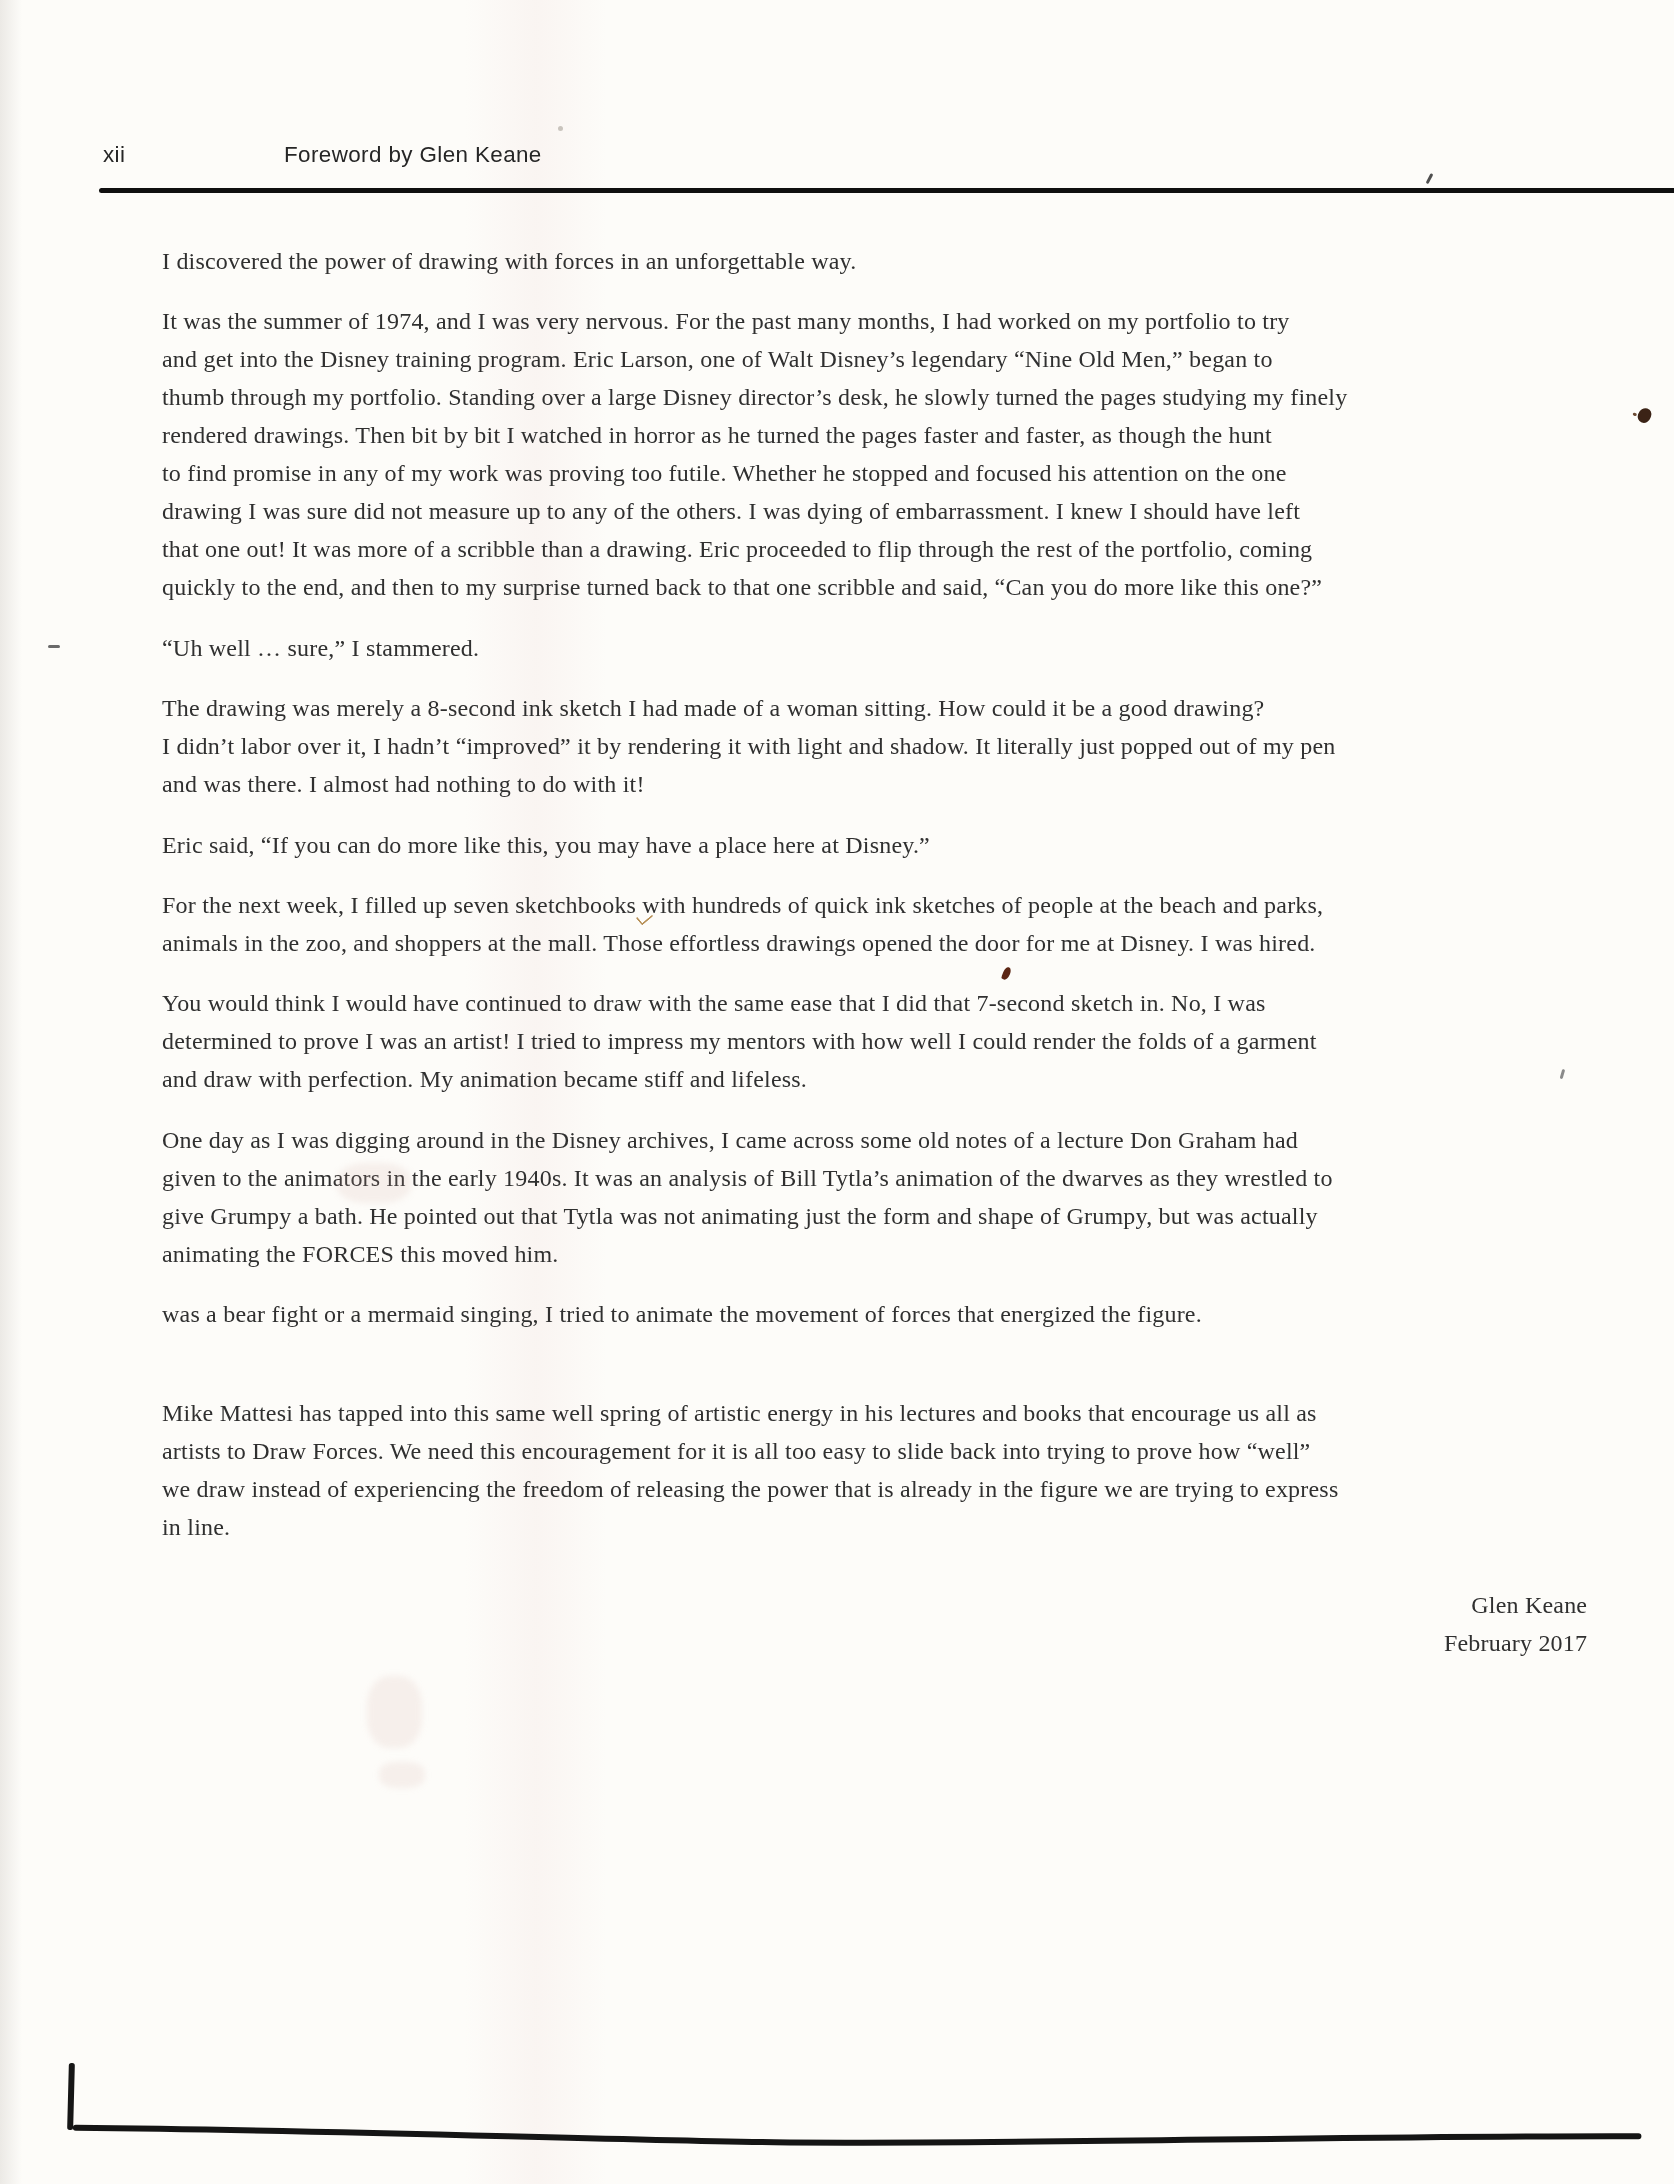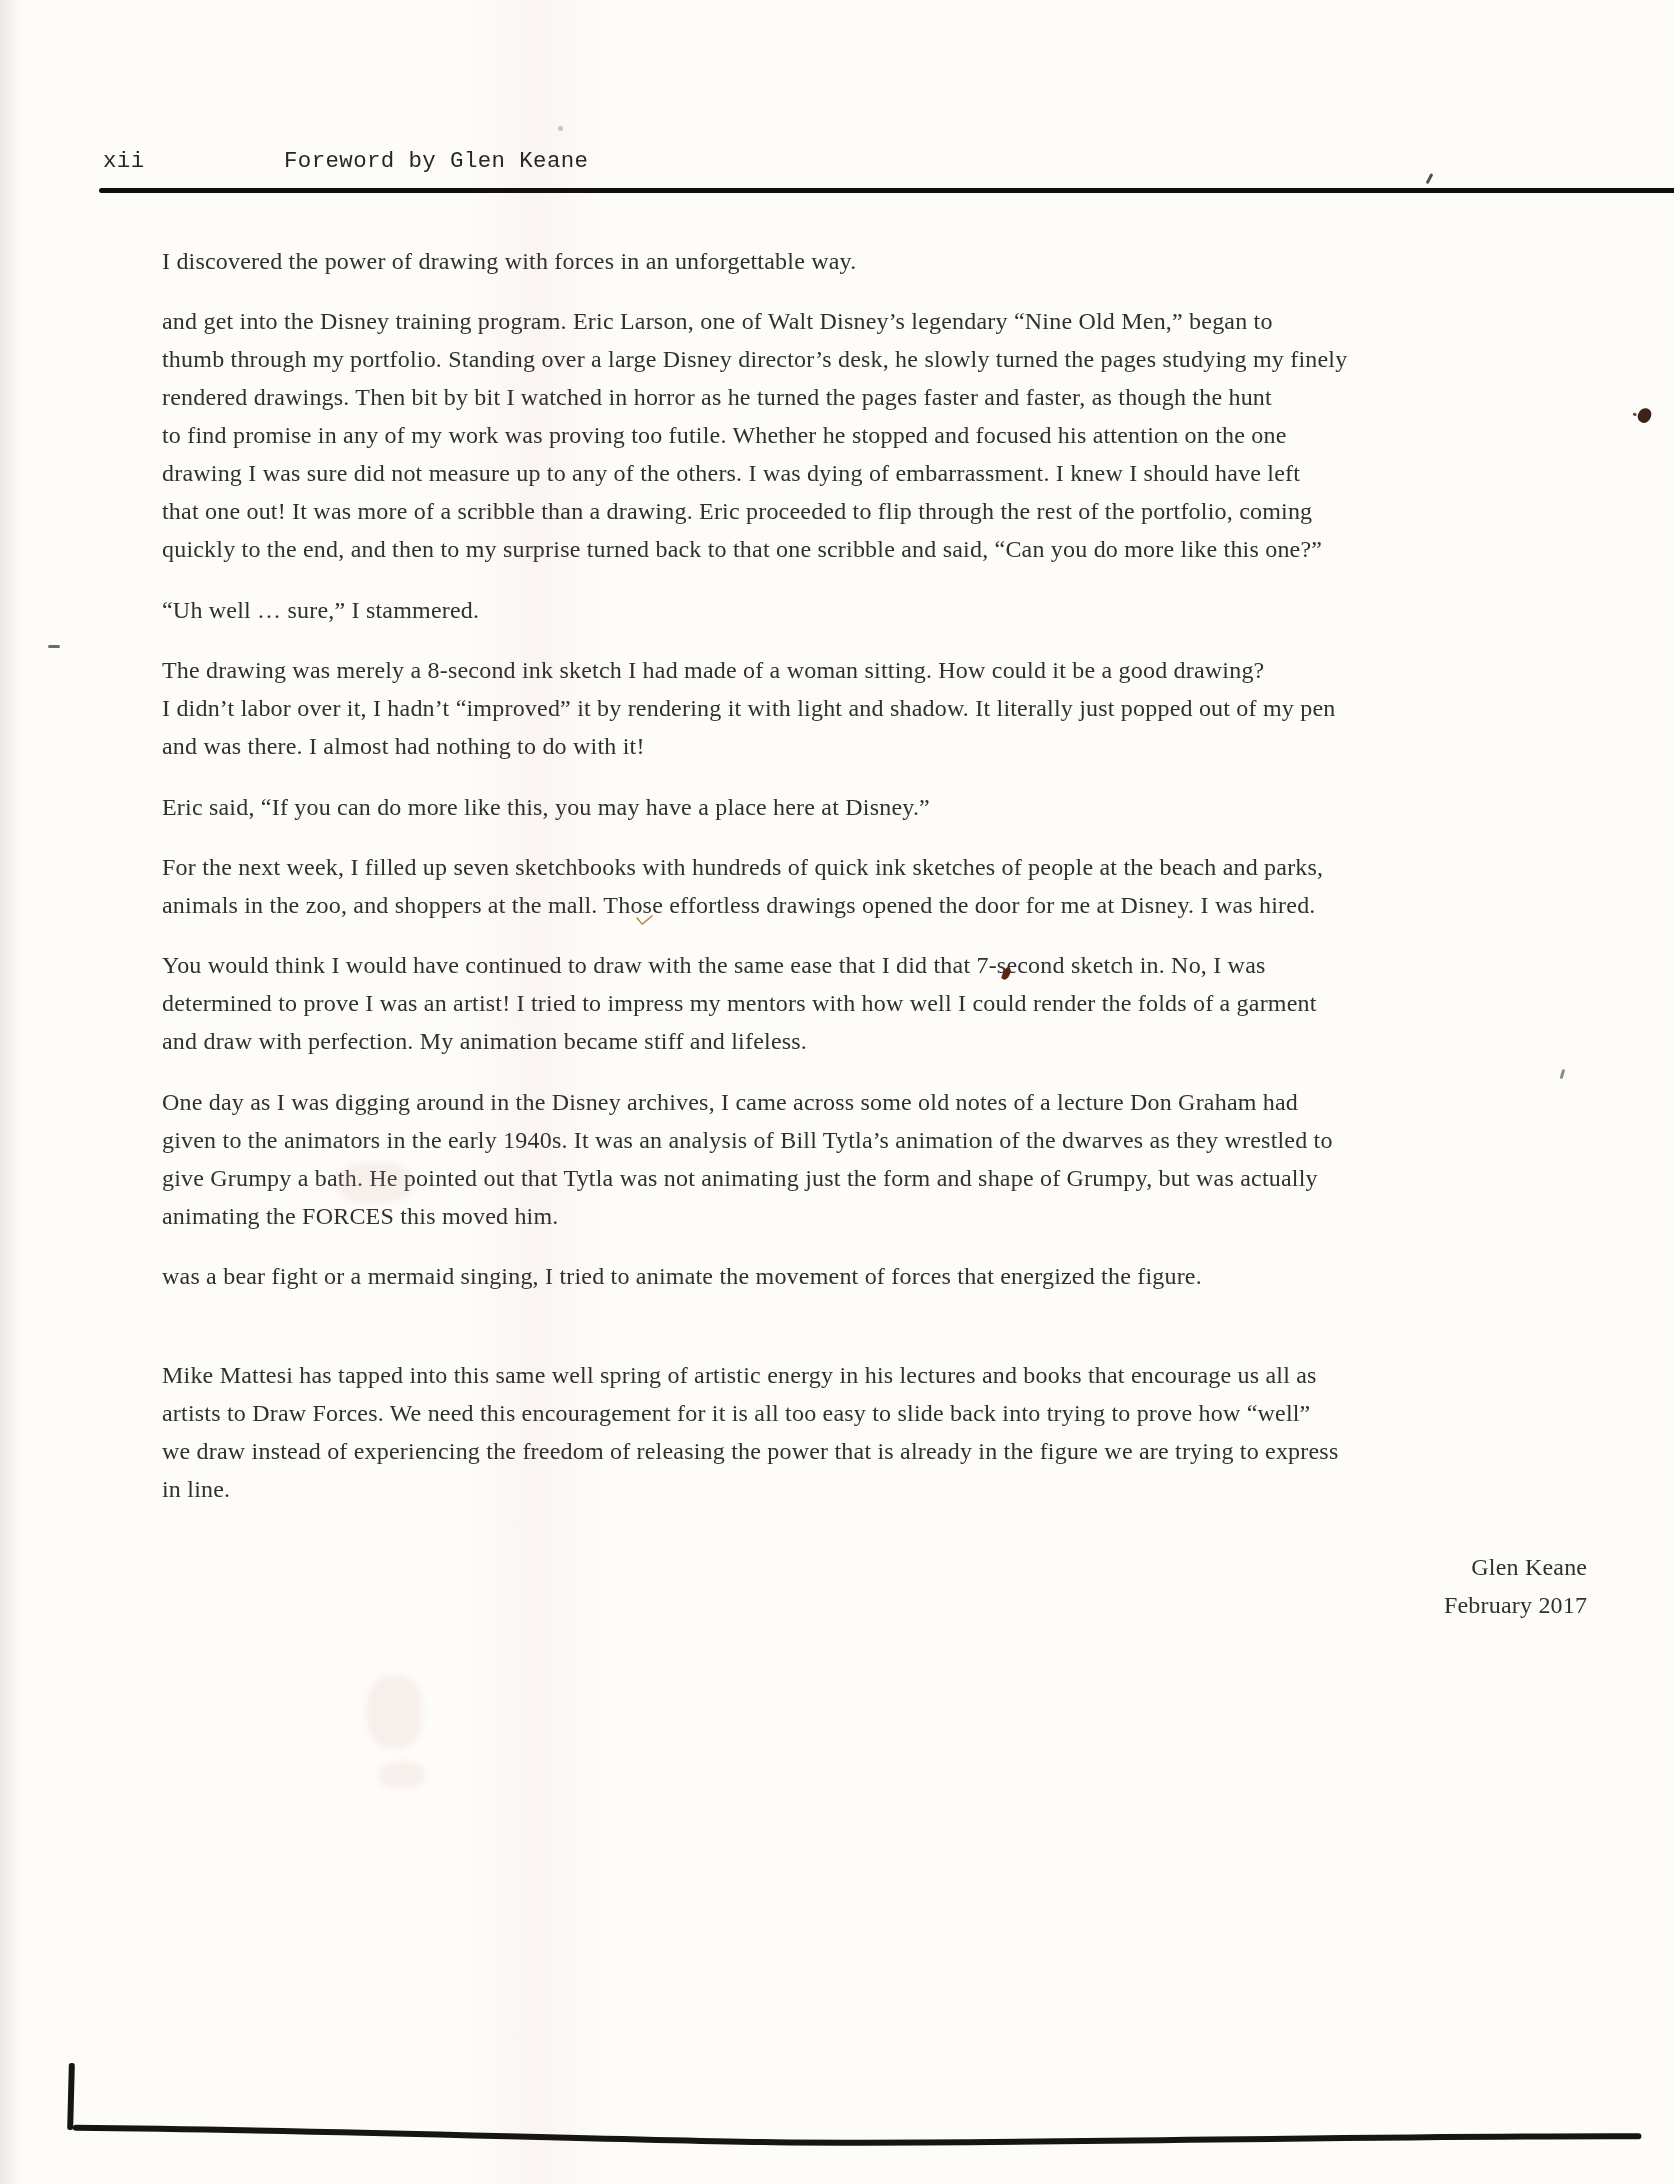--- a/index.html
+++ b/index.html
@@ -9,21 +9,21 @@
     background:#fdfcf9;
     overflow:hidden;
     font-family:"Liberation Sans", sans-serif;
     color:#2e2e2e;
   }
   
   .left-shade{position:absolute;left:0;top:0;width:22.4px;height:100%;
     background:linear-gradient(to right, rgba(190,185,178,0.28), rgba(190,185,178,0));}
   .fold-band{position:absolute;left:465px;top:0;width:142px;height:100%;
     background:linear-gradient(to right, rgba(236,214,212,0), rgba(233,206,203,0.16), rgba(236,214,212,0));}
-  .header-row{position:absolute;left:0;top:148px;width:100%;height:31px;font-family:Liberation Mono, monospace;}
+  .header-row{position:absolute;left:0;top:142px;width:100%;height:31px;}
   .page-number{position:absolute;left:103px;top:0;font-size:22.4px;letter-spacing:0.4px;color:#262626;}
   .running-header{position:absolute;left:284px;top:0;font-size:22.4px;letter-spacing:0.4px;color:#262626;}
   .header-rule{position:absolute;left:99px;top:188px;width:1575px;height:5.2px;
     background:#101010;border-radius:2.6px 0 0 2.6px;}
   .body-text{position:absolute;left:162px;top:242px;width:1439px;}
   .paragraph{margin:0 0 22.4px 0;}
   .line{height:38px;line-height:38px;font-size:24px;letter-spacing:0.2px;white-space:nowrap;color:#303030;font-family:Liberation Serif, serif;}
   .signature{margin-top:40px;text-align:right;padding-right:13.8px;}
   .signature .line{white-space:normal;}
   
@@ -61,20 +61,21 @@
     <span class="page-number">xii</span>
     <span class="running-header">Foreword by Glen Keane</span>
   </div>
   <div class="header-rule"></div>
 
   <div class="body-text" id="body-text">
       <div class="paragraph">
         <div class="line">I discovered the power of drawing with forces in an unforgettable way.</div>
       </div>
       <div class="paragraph">
+        <div class="line">It was the summer of 1974, and I was very nervous. For the past many months, I had worked on my portfolio to try</div>
         <div class="line">and get into the Disney training program. Eric Larson, one of Walt Disney’s legendary “Nine Old Men,” began to</div>
         <div class="line">thumb through my portfolio. Standing over a large Disney director’s desk, he slowly turned the pages studying my finely</div>
         <div class="line">rendered drawings. Then bit by bit I watched in horror as he turned the pages faster and faster, as though the hunt</div>
         <div class="line">to find promise in any of my work was proving too futile. Whether he stopped and focused his attention on the one</div>
         <div class="line">drawing I was sure did not measure up to any of the others. I was dying of embarrassment. I knew I should have left</div>
         <div class="line">that one out! It was more of a scribble than a drawing. Eric proceeded to flip through the rest of the portfolio, coming</div>
         <div class="line">quickly to the end, and then to my surprise turned back to that one scribble and said, “Can you do more like this one?”</div>
       </div>
       <div class="paragraph">
         <div class="line">“Uh well … sure,” I stammered.</div>

